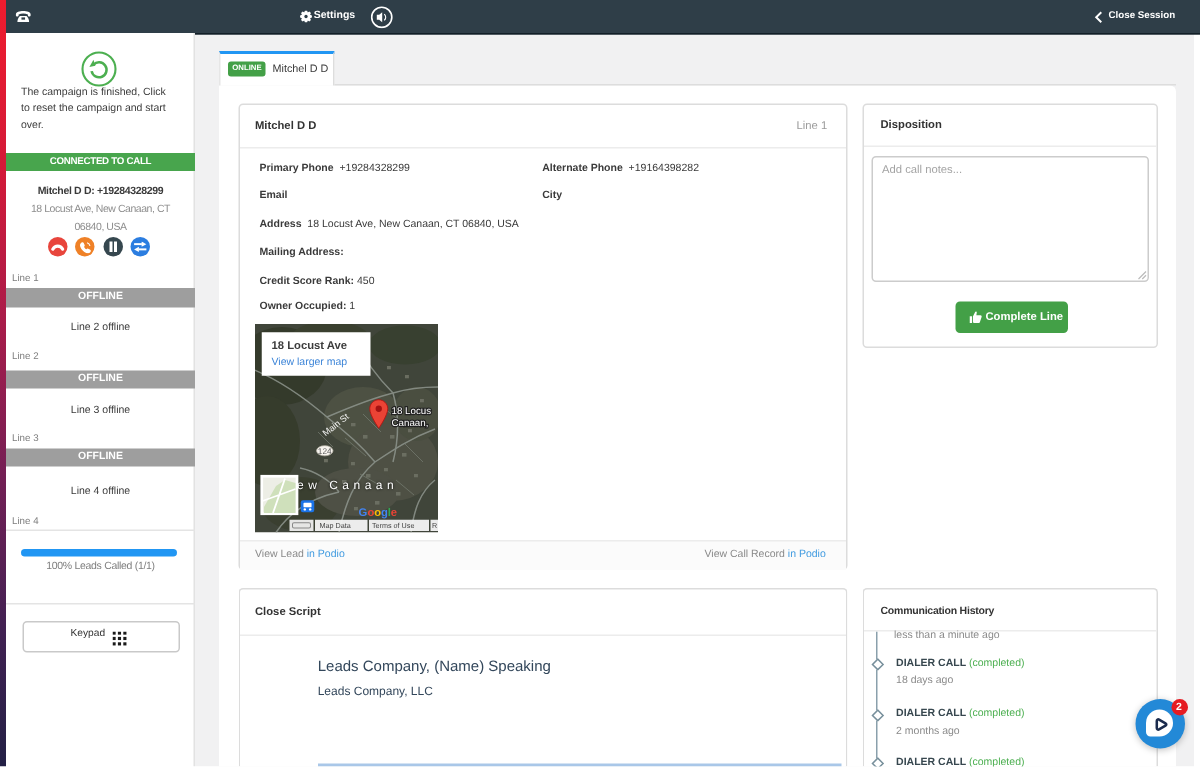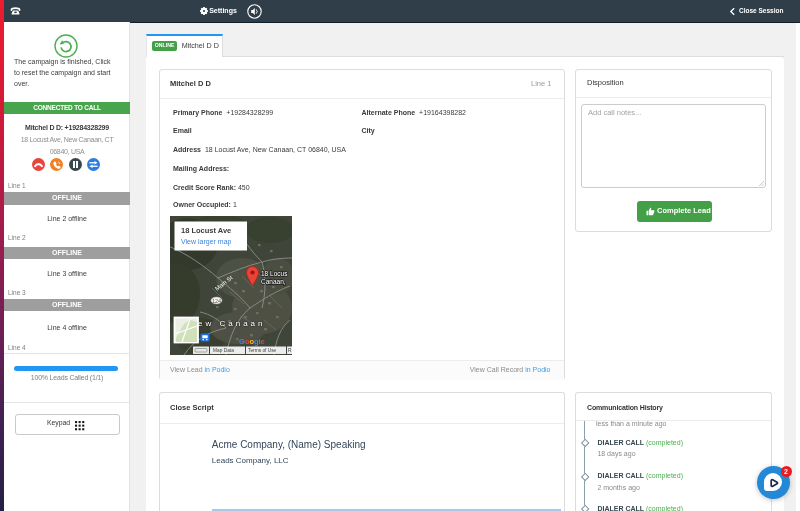--- a/index.html
+++ b/index.html
@@ -221,36 +221,36 @@
       <text x="11" y="27.5" font-size="7" fill="#3d85d8" font-family="Liberation Sans">View larger map</text>
     </g>
   </svg>
 
   <div class="abs" style="left:159.5px;top:360px;width:404.5px;height:18.5px;background:#fbfbfb;border-top:1px solid #ececec;"></div>
   <div class="txt" style="left:170px;top:363.7px;font-size:7px;color:#8a8a8a;line-height:12px;">View Lead <span style="color:#419be0;">in Podio</span></div>
   <div class="txt" style="right:249.5px;top:363.7px;font-size:7px;color:#8a8a8a;line-height:12px;">View Call Record <span style="color:#419be0;">in Podio</span></div>
 
   <div class="abs" style="left:575.2px;top:68.5px;width:196.8px;height:163.5px;background:#fff;border:1px solid #dcdcdc;border-radius:3px;box-sizing:border-box;"></div>
   <div class="abs" style="left:576.2px;top:97.2px;width:194.8px;height:1px;background:#ececec;"></div>
-  <div class="txt" style="left:587px;top:77.4px;font-size:7.5px;font-weight:normal;color:#333;line-height:12px;">Disposition</div>
+  <div class="txt" style="left:587px;top:77.4px;font-size:7.5px;font-weight:bold;color:#333;line-height:12px;">Disposition</div>
   <div class="abs" style="left:581.2px;top:103.5px;width:185.3px;height:84.8px;border:1px solid #ccc;border-radius:3px;background:#fff;box-sizing:border-box;"></div>
   <div class="txt" style="left:588px;top:107.2px;font-size:7.5px;color:#a3a3a3;line-height:12px;">Add call notes...</div>
   <svg class="abs" style="left:758px;top:180px;" width="7" height="7" viewBox="0 0 7 7">
     <path stroke="#bbb" stroke-width="0.8" d="M1 6 L6 1 M3.5 6 L6 3.5"></path>
   </svg>
   <div class="abs" style="left:637px;top:201.3px;width:75px;height:20.4px;background:#43a047;border-radius:3px;"></div>
   <svg class="abs" style="left:646px;top:207px;" width="9" height="9" viewBox="0 0 9 9">
     <path fill="#fff" d="M0.5 3.8 L2 3.8 L2 8.3 L0.5 8.3 Z M2.6 8 L2.6 4 L4.1 1 C4.3 0.4 5.3 0.6 5.2 1.4 L4.9 3.2 L7.6 3.2 C8.3 3.2 8.6 3.8 8.4 4.3 L7.3 7.6 C7.2 8 6.8 8.3 6.4 8.3 L3.6 8.3 C3.2 8.3 2.8 8.2 2.6 8 Z"></path>
   </svg>
-  <div class="txt" style="left:657px;top:201.3px;height:20.4px;line-height:20.4px;font-size:7.5px;font-weight:bold;color:#fff;">Complete Lead</div>
+  <div class="txt" style="left:657px;top:201.3px;height:20.4px;line-height:20.4px;font-size:7.5px;font-weight:bold;color:#fff;">Complete Line</div>
 
   <div class="abs" style="left:158.5px;top:392.3px;width:406.5px;height:119px;background:#fff;border:1px solid #dcdcdc;border-radius:3px 3px 0 0;border-bottom:none;box-sizing:border-box;"></div>
   <div class="abs" style="left:159.5px;top:422.6px;width:404.5px;height:1px;background:#ececec;"></div>
   <div class="txt" style="left:170px;top:401.9px;font-size:7.5px;font-weight:bold;color:#333;line-height:12px;">Close Script</div>
-  <div class="txt" style="left:211.8px;top:437.5px;font-size:10px;color:#33475b;line-height:14px;">Acme Company, (Name) Speaking</div>
+  <div class="txt" style="left:211.8px;top:437.5px;font-size:10px;color:#33475b;line-height:14px;">Leads Company, (Name) Speaking</div>
   <div class="txt" style="left:211.8px;top:455.2px;font-size:8px;color:#33475b;line-height:12px;">Leads Company, LLC</div>
   <div class="abs" style="left:211.8px;top:509.3px;width:349px;height:1.4px;background:#a9c7e8;"></div>
 
   <div class="abs" style="left:575.2px;top:392.3px;width:196.8px;height:119px;background:#fff;border:1px solid #dcdcdc;border-radius:3px 3px 0 0;border-bottom:none;box-sizing:border-box;"></div>
   <div class="txt" style="left:587px;top:401.7px;font-size:7px;letter-spacing:-0.15px;font-weight:bold;color:#333;line-height:12px;">Communication History</div>
   <div class="abs" style="left:584px;top:420.5px;width:1px;height:90.5px;background:#8aa0ac;"></div>
   <div class="abs" style="left:576.2px;top:419.7px;width:194.8px;height:1px;background:#ececec;"></div>
   <div class="abs" style="left:576.2px;top:420.4px;width:194.8px;height:10.5px;overflow:hidden;">
       <div class="txt" style="left:19.8px;top:-2.9px;font-size:7px;color:#8a8a8a;line-height:12px;">less than a minute ago</div>
     </div>

